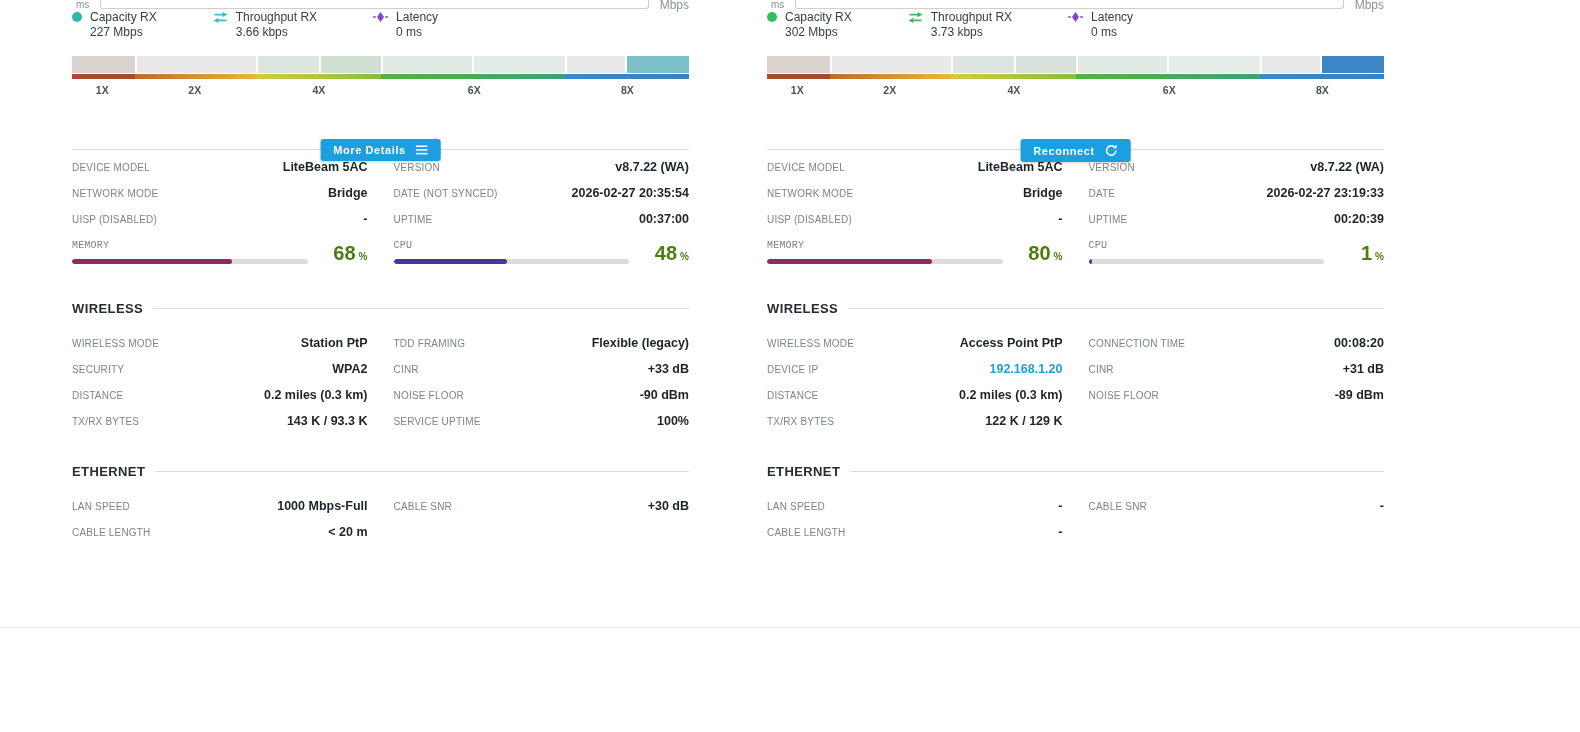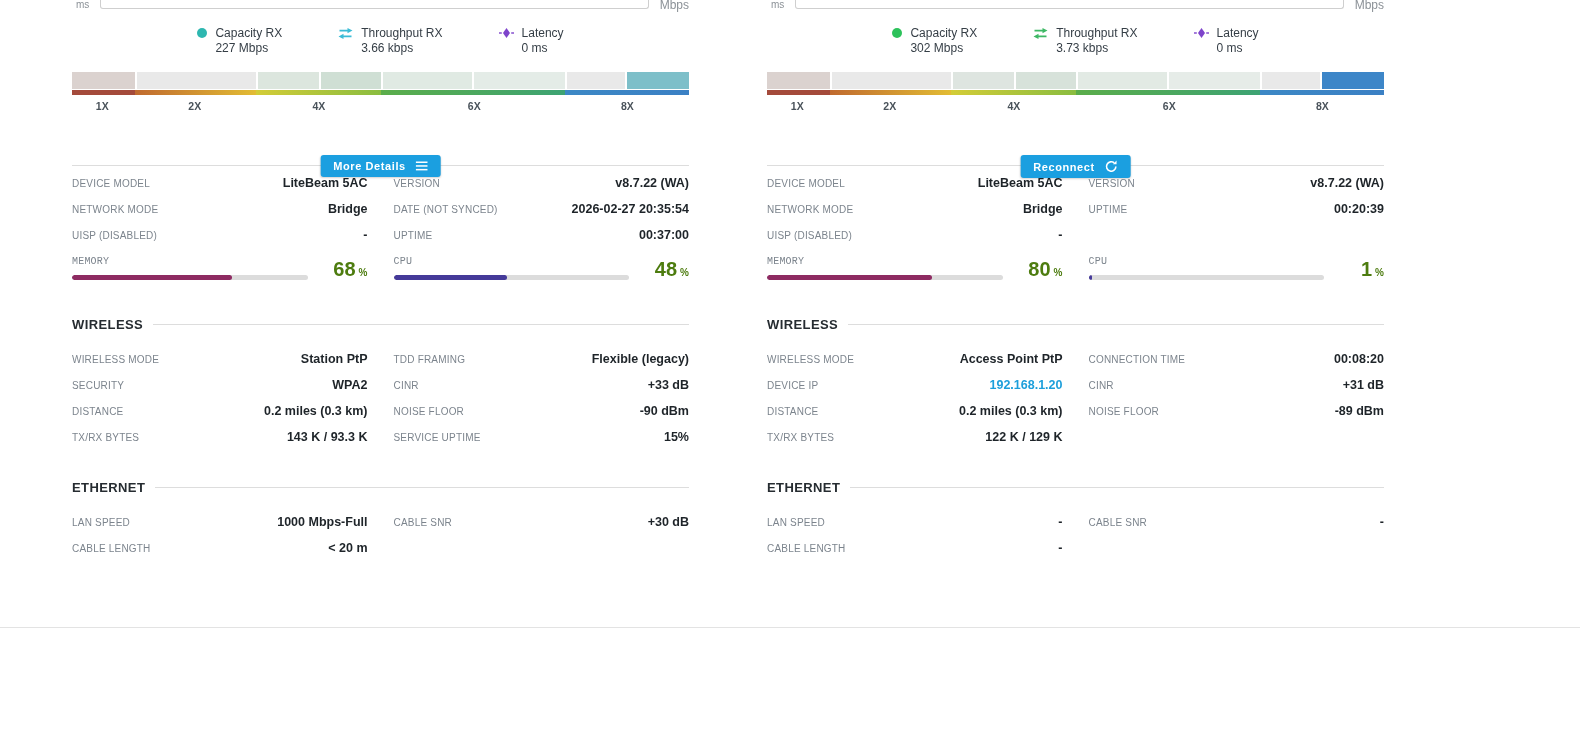--- a/index.html
+++ b/index.html
@@ -8,21 +8,21 @@
   .panels { display:flex; gap:78px; padding-left:72px; }
   .panel { width:617px; flex:0 0 617px; }
 
   
   .chart-remnant { display:flex; align-items:flex-start; height:10px; }
   .axis-unit-left { width:28px; font-size:10px; color:#8b9197; line-height:10px; padding-left:4px; }
   .chart-box { flex:1; height:9px; border:1px solid #cfcfcf; border-top:none; border-radius:0 0 3px 3px; }
   .axis-unit-right { width:40px; font-size:12px; color:#8b9197; line-height:10px; text-align:right; }
 
   
-  .legend { display:flex; justify-content:center; gap:56px; margin-top:16px; }
+  .legend { display:flex; justify-content:flex-start; gap:56px; }
   .legend-item { display:flex; gap:8px; }
   .legend-icon { margin-top:2px; display:inline-flex; }
   .legend-icon .dot { width:10px; height:10px; border-radius:50%; background:currentColor; display:block; }
   .legend-text { display:flex; flex-direction:column; font-size:12px; color:#353e46; line-height:15px; }
 
   
   .modbar { margin-top:16px; }
   .mb-blocks { display:flex; gap:2px; height:17px; }
   .mb-block { height:17px; }
   .mb-underline { display:flex; height:5px; margin-top:1px; }
@@ -238,21 +238,21 @@
             <div class="row">
                 <span class="lbl">CINR</span>
                 <span class="val">+33 dB</span>
               </div>
             <div class="row">
                 <span class="lbl">NOISE FLOOR</span>
                 <span class="val">-90 dBm</span>
               </div>
             <div class="row">
                 <span class="lbl">SERVICE UPTIME</span>
-                <span class="val">15%</span>
+                <span class="val">100%</span>
               </div>
           </div>
         </div>
       </div>
 
       <div class="section-ethernet">
         <div class="section-head">
             <span class="section-title">ETHERNET</span>
             <span class="section-rule"></span>
           </div>
@@ -374,20 +374,24 @@
               <span class="lbl">UISP (DISABLED)</span>
               <span class="val">-</span>
             </div>
         </div>
         <div class="col">
           <div class="row">
               <span class="lbl">VERSION</span>
               <span class="val">v8.7.22 (WA)</span>
             </div>
           <div class="row">
+              <span class="lbl">DATE</span>
+              <span class="val">2026-02-27 23:19:33</span>
+            </div>
+          <div class="row">
               <span class="lbl">UPTIME</span>
               <span class="val">00:20:39</span>
             </div>
         </div>
       </div>
 
       <div class="meters">
         <div class="meter">
           <div class="meter-main">
             <div class="meter-label">MEMORY</div>

